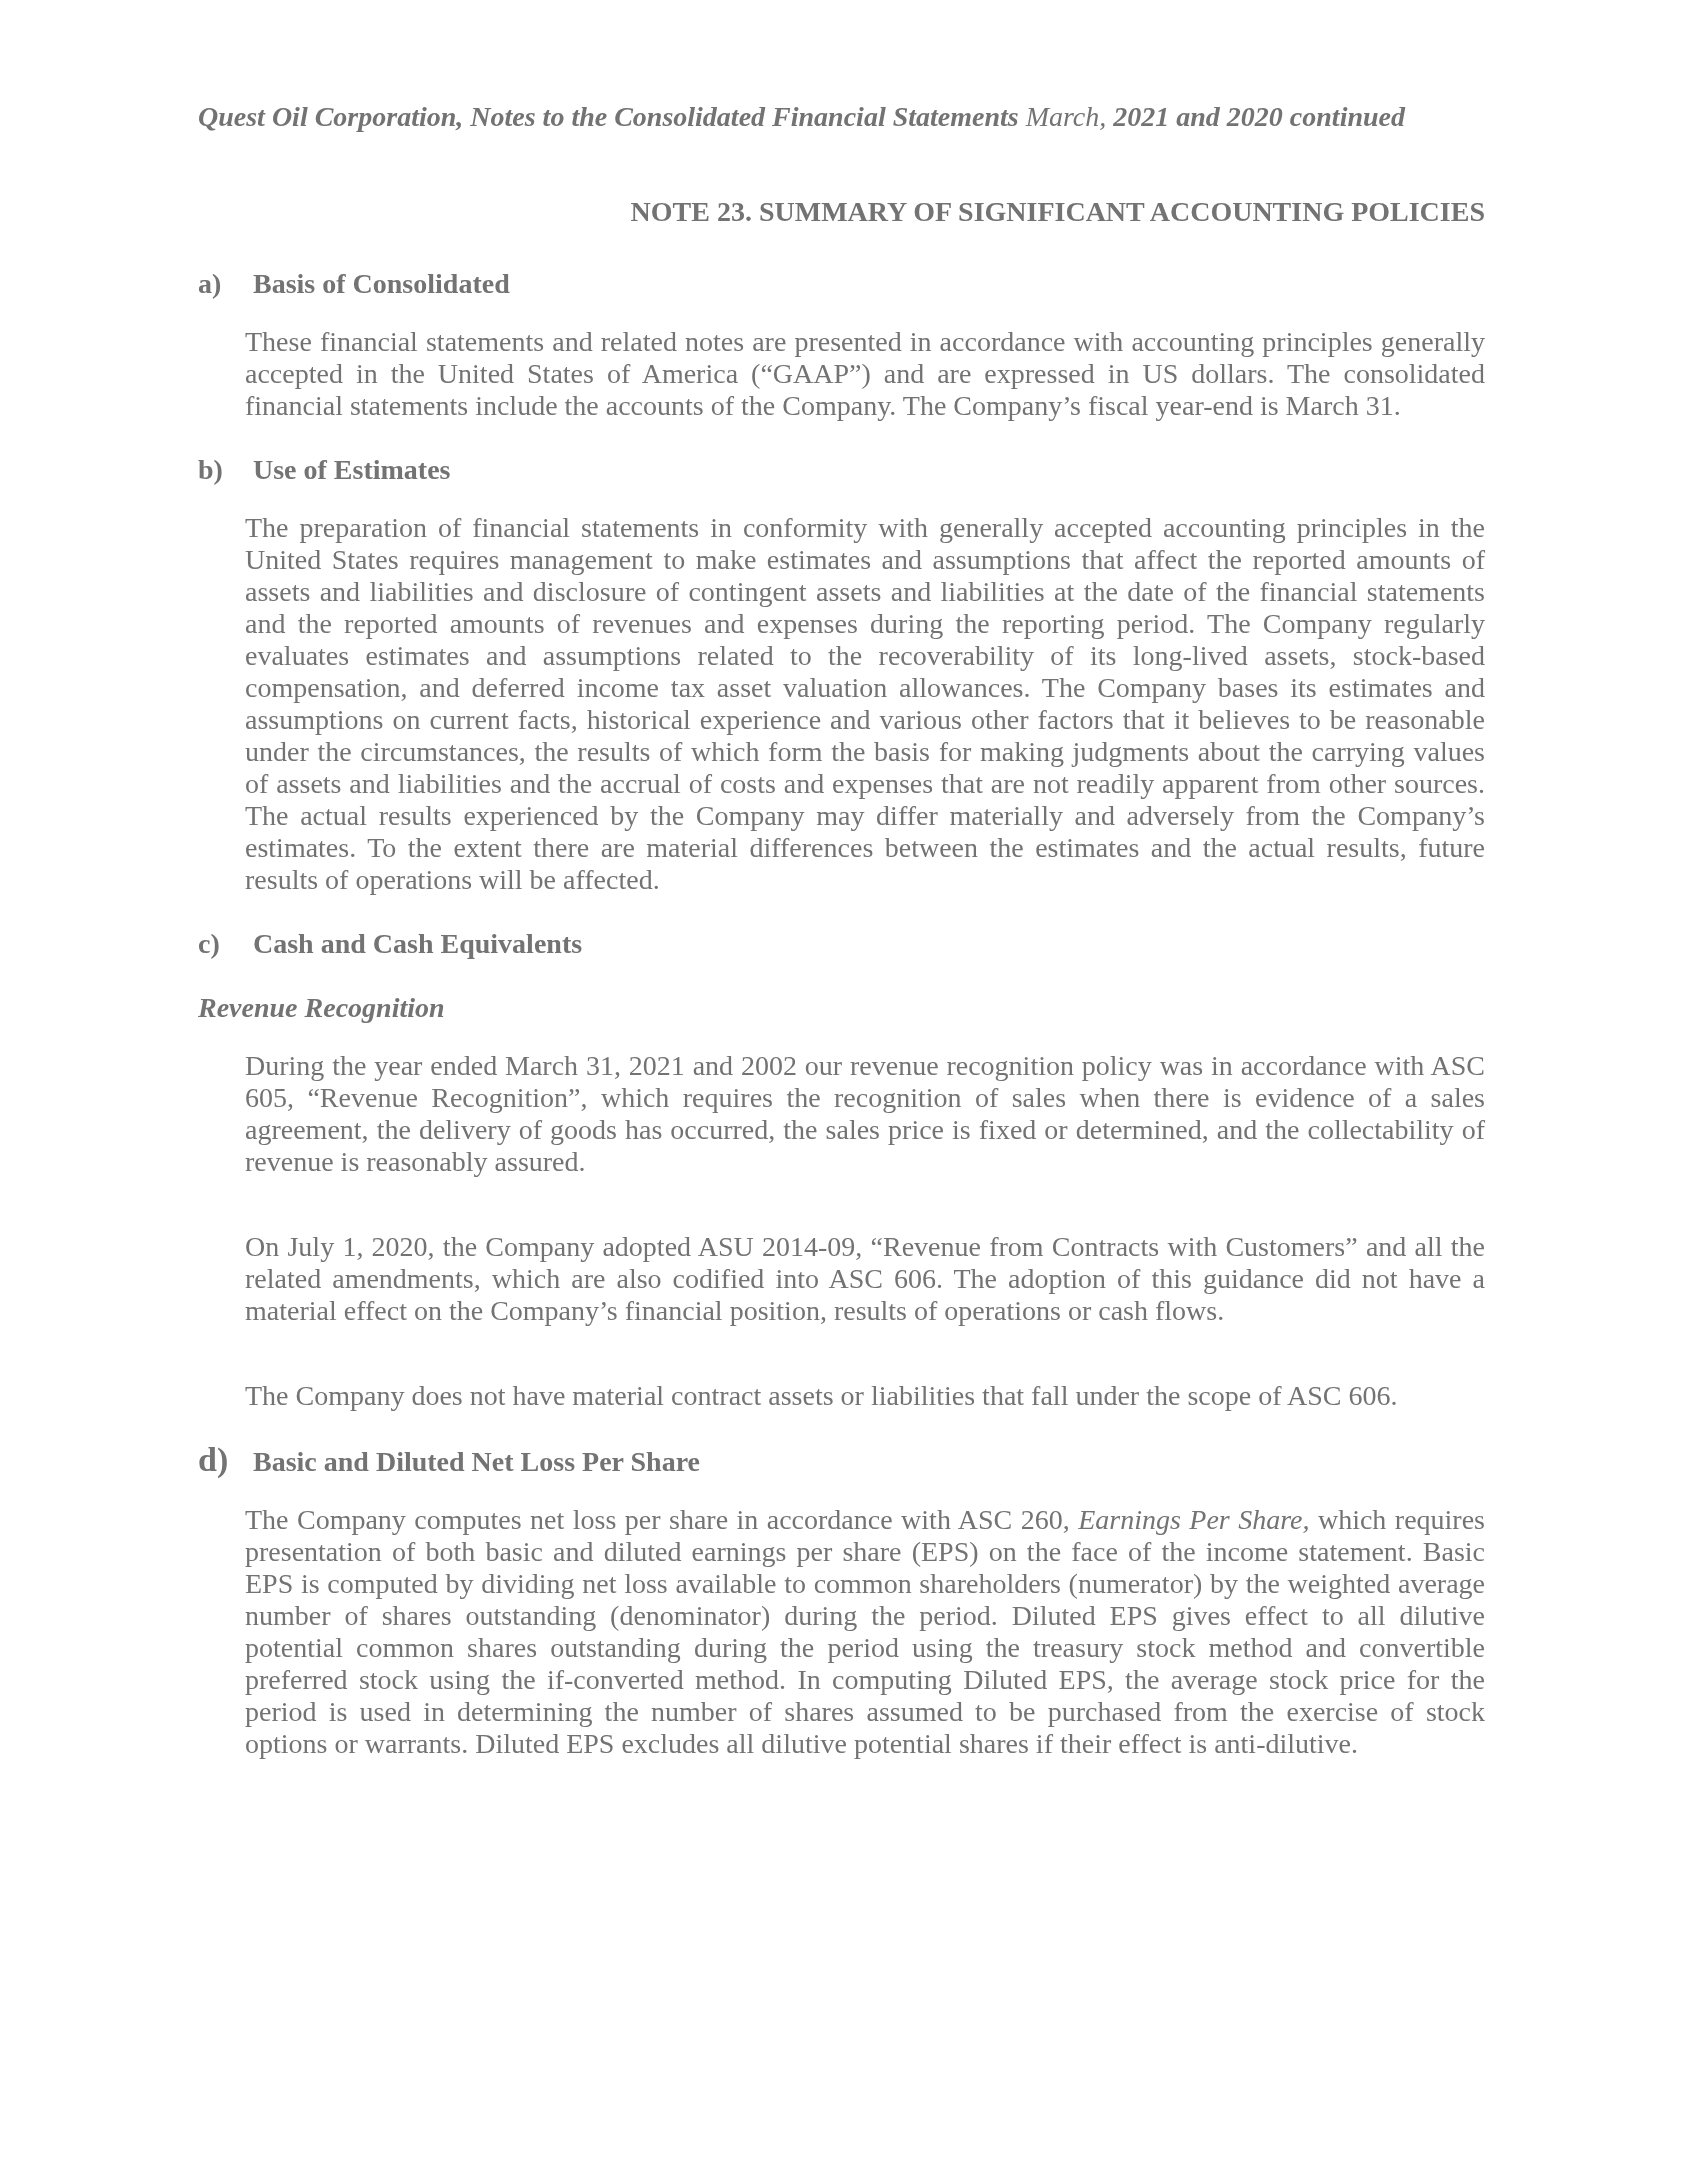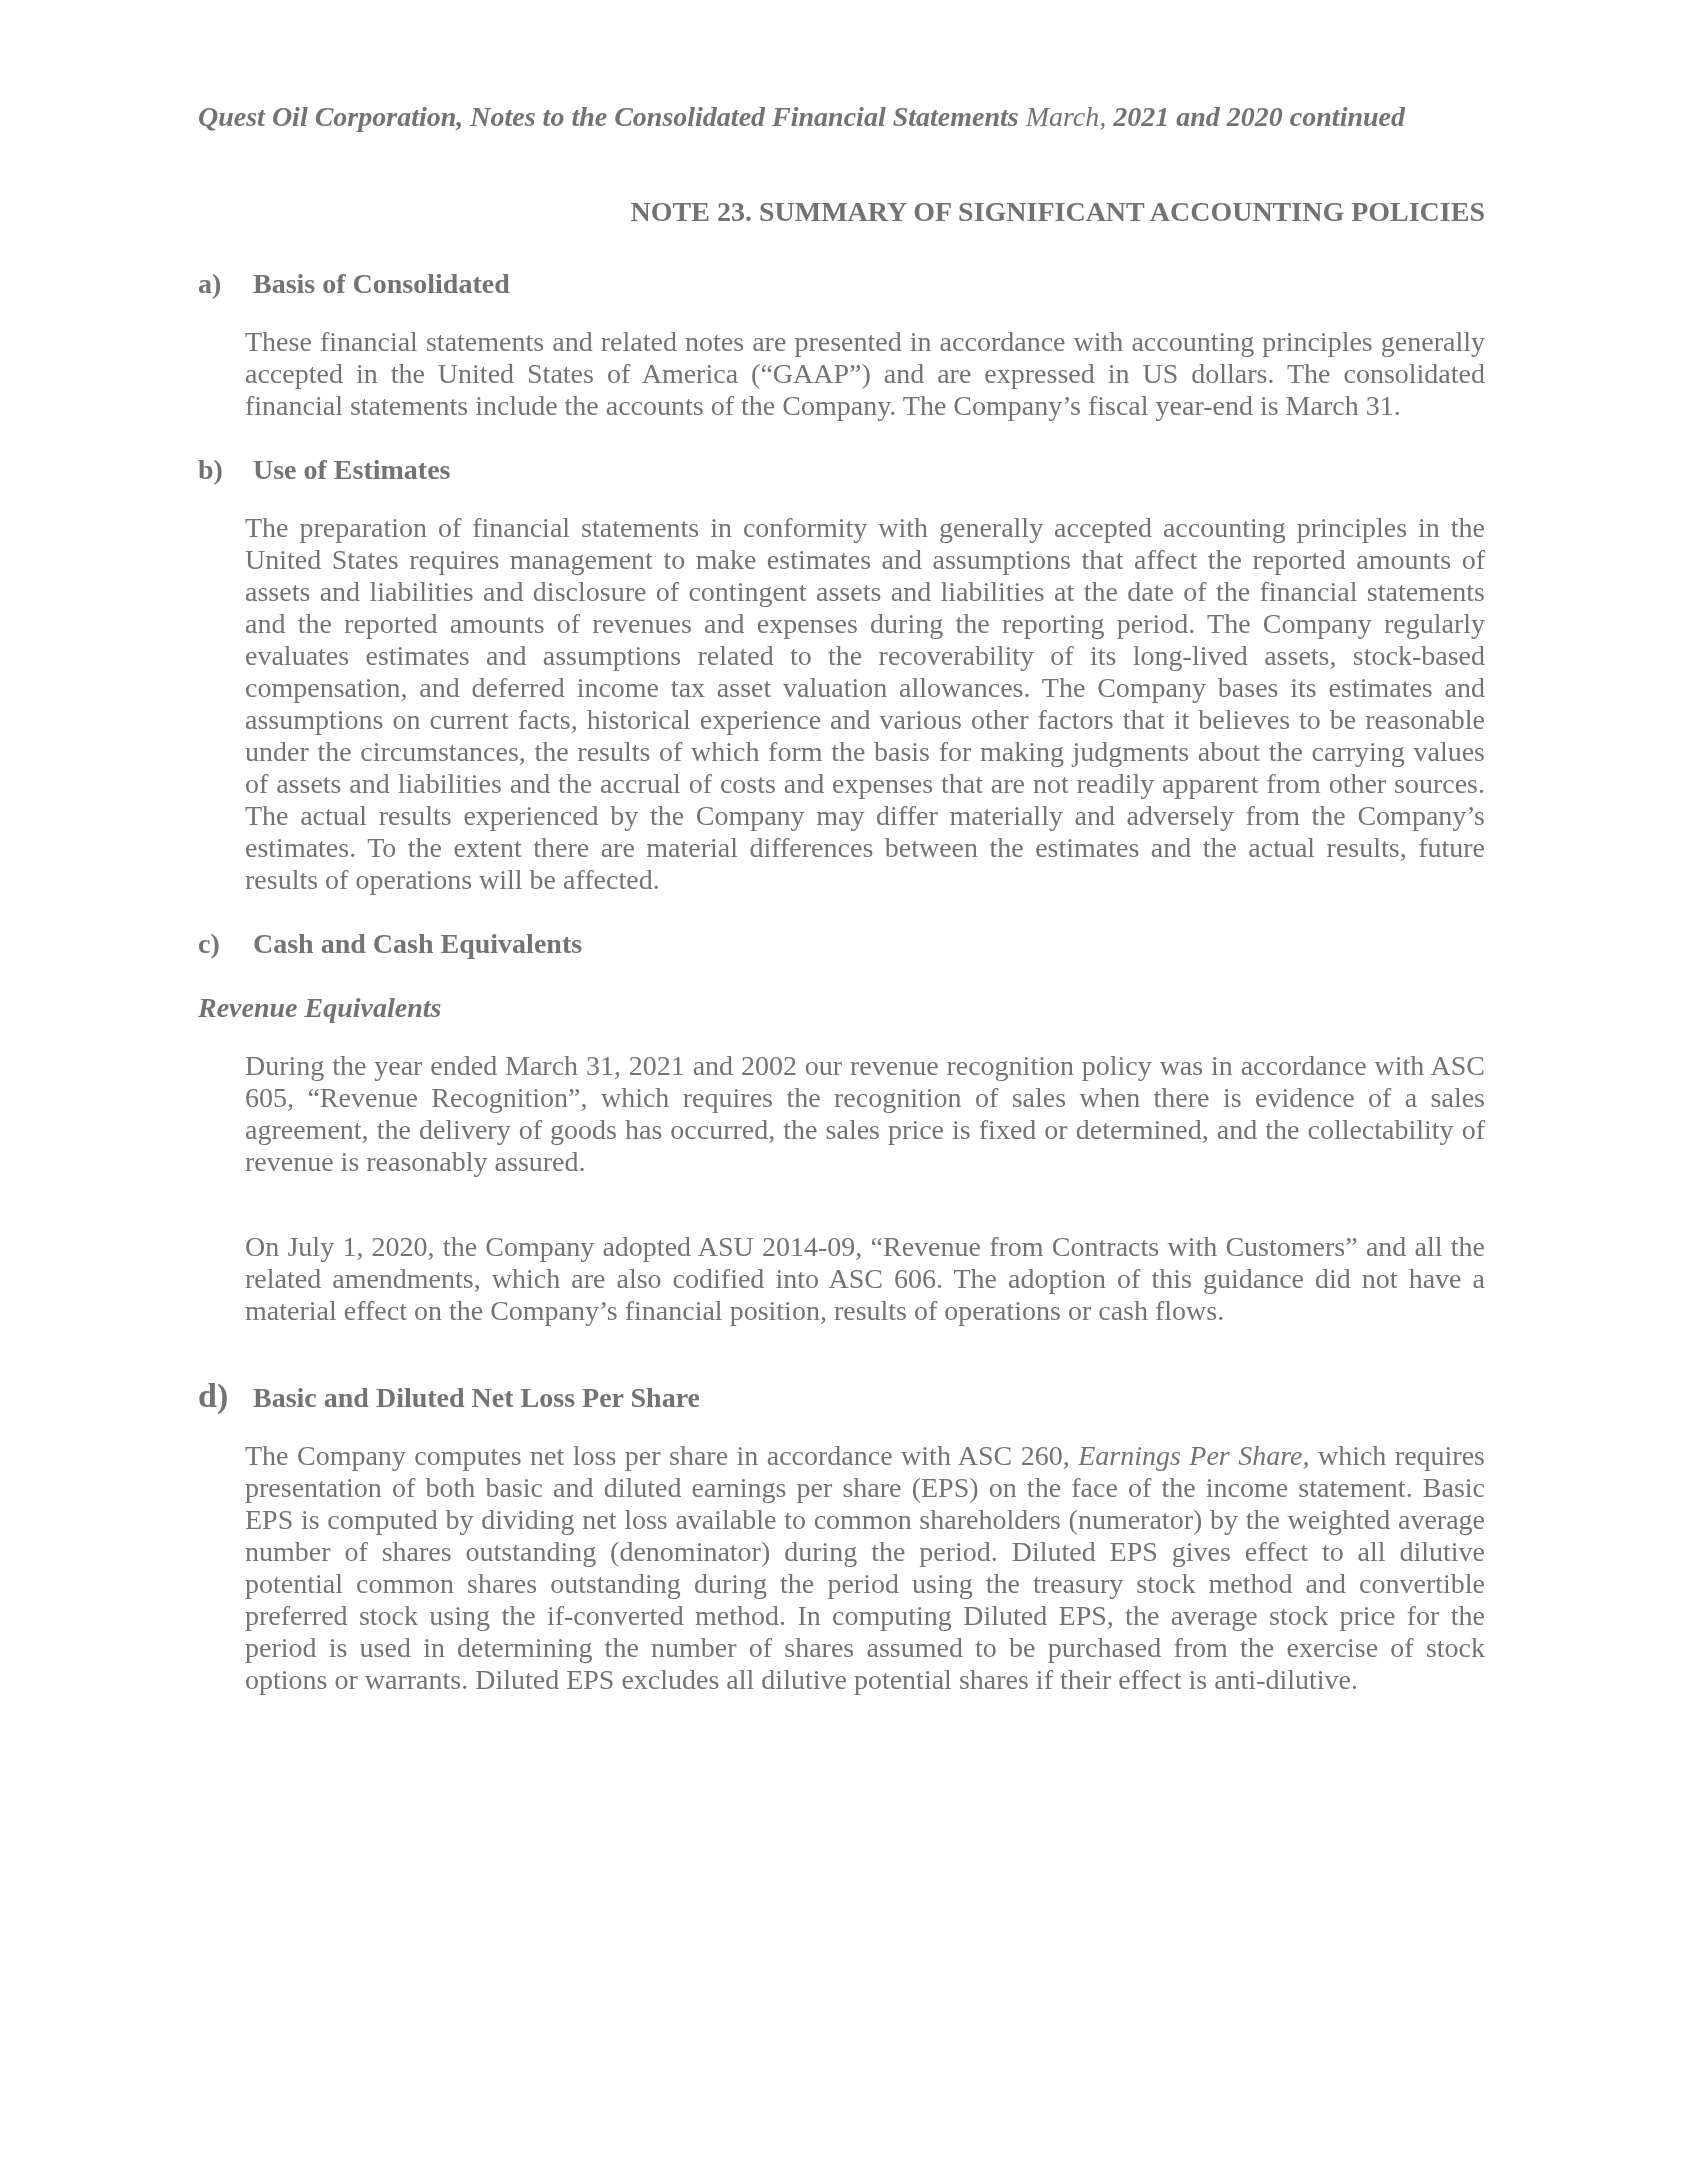--- a/index.html
+++ b/index.html
@@ -100,23 +100,24 @@
   </section>
 
   <section class="sec">
     <div class="sec-head">
       <span class="sec-label">c)</span>
       <span class="sec-title">Cash and Cash Equivalents</span>
     </div>
   </section>
 
   <section class="sec">
-    <h3 class="rev-title">Revenue Equivalents</h3>
+    <h3 class="rev-title">Revenue Recognition</h3>
     <p class="para ind gap-after">During the year ended March 31, 2021 and 2002 our revenue recognition policy was in accordance with ASC 605, “Revenue Recognition”, which requires the recognition of sales when there is evidence of a sales agreement, the delivery of goods has occurred, the sales price is fixed or determined, and the collectability of revenue is reasonably assured.</p>
     <p class="para ind gap-after">On July 1, 2020, the Company adopted ASU 2014-09, “Revenue from Contracts with Customers” and all the related amendments, which are also codified into ASC 606. The adoption of this guidance did not have a material effect on the Company’s financial position, results of operations or cash flows.</p>
+    <p class="para ind">The Company does not have material contract assets or liabilities that fall under the scope of ASC 606.</p>
   </section>
 
   <section class="sec">
     <div class="sec-head">
       <span class="sec-label big">d)</span>
       <span class="sec-title">Basic and Diluted Net Loss Per Share</span>
     </div>
     <p class="para ind"><span>The Company computes net loss per share in accordance with ASC 260, </span><em class="cite">Earnings Per Share,</em><span> which requires presentation of both basic and diluted earnings per share (EPS) on the face of the income statement. Basic EPS is computed by dividing net loss available to common shareholders (numerator) by the weighted average number of shares outstanding (denominator) during the period. Diluted EPS gives effect to all dilutive potential common shares outstanding during the period using the treasury stock method and convertible preferred stock using the if-converted method. In computing Diluted EPS, the average stock price for the period is used in determining the number of shares assumed to be purchased from the exercise of stock options or warrants. Diluted EPS excludes all dilutive potential shares if their effect is anti-dilutive.</span></p>
   </section>
 

